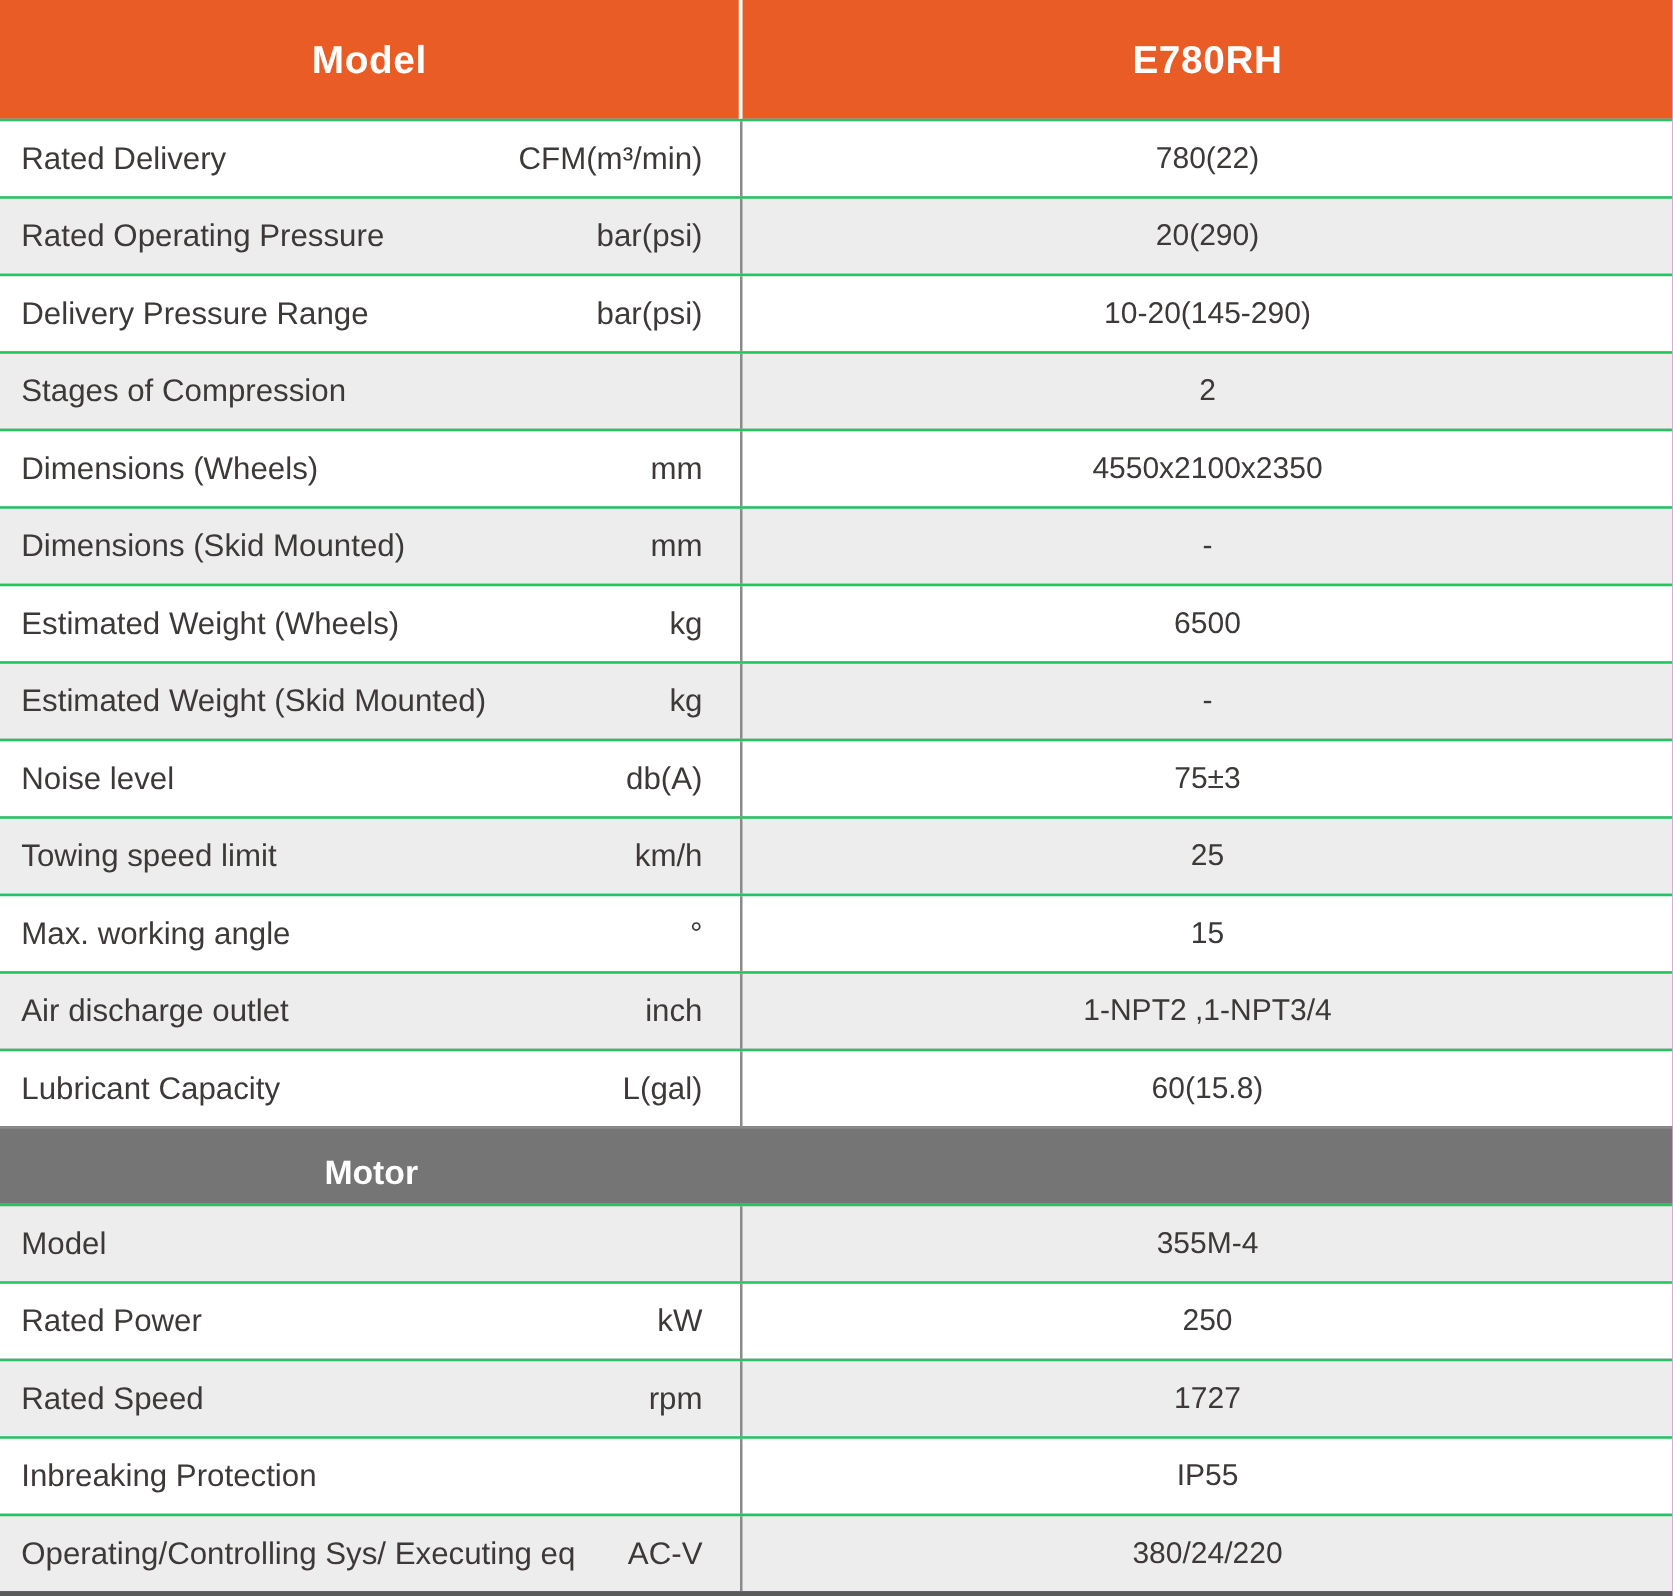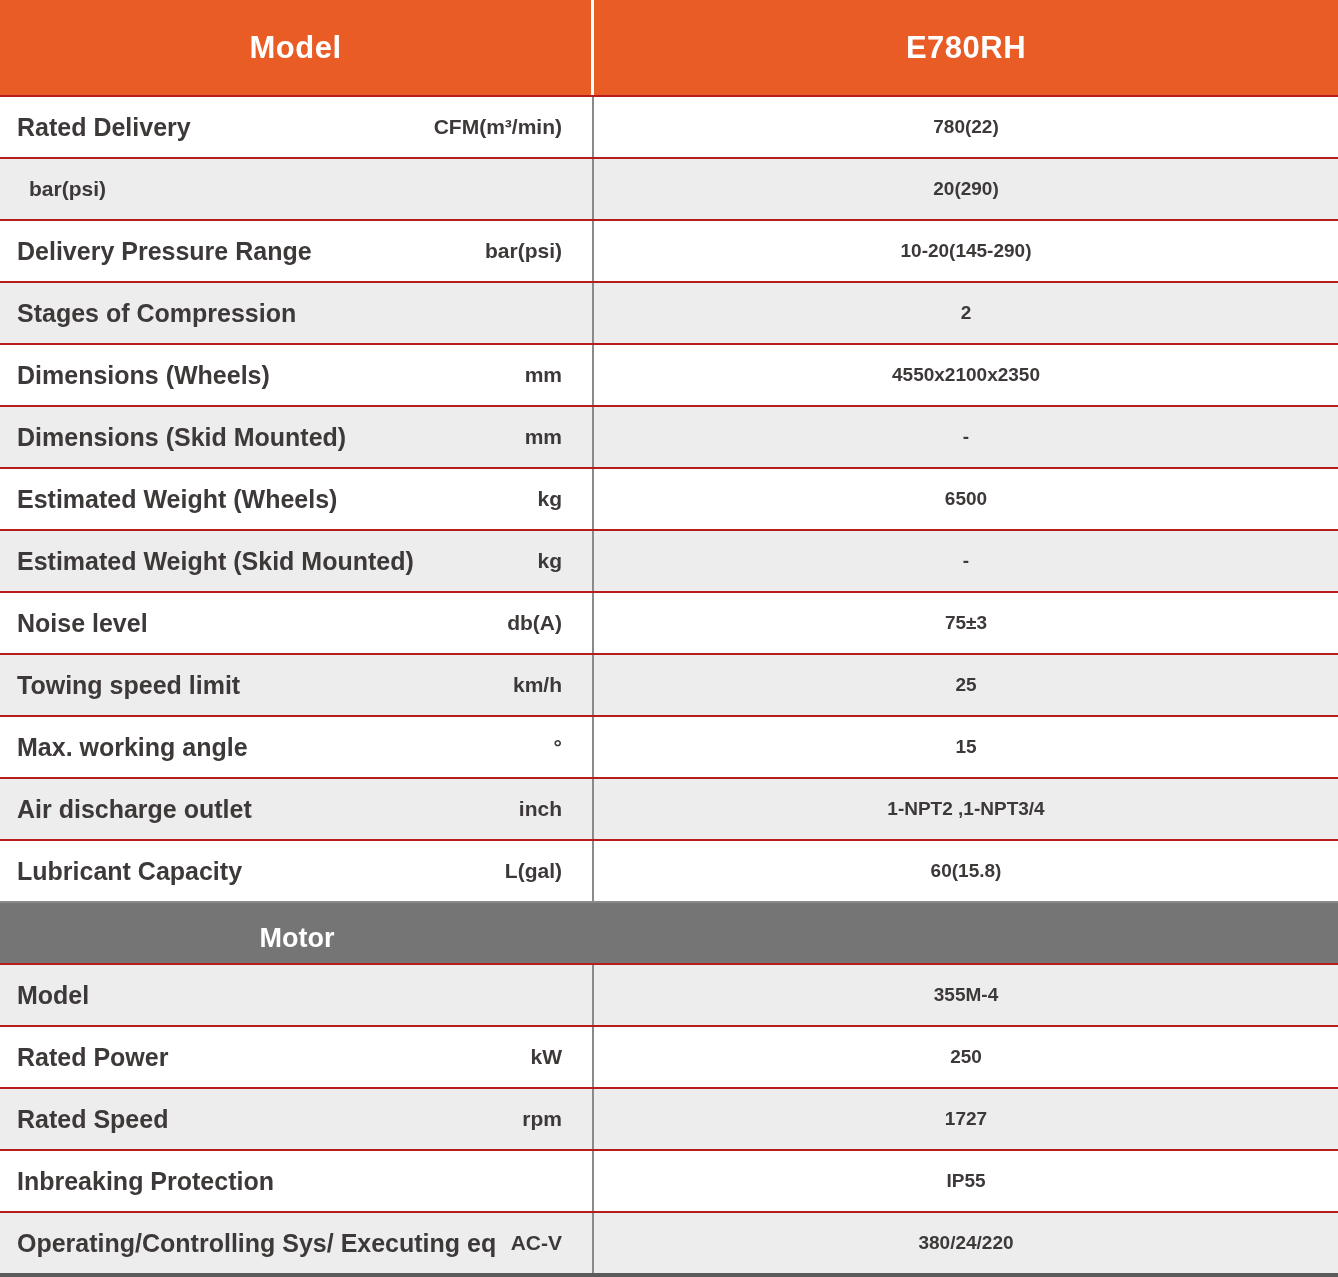--- a/index.html
+++ b/index.html
@@ -34,50 +34,49 @@
   }
   .tbl-header .hcell.left {
     border-right: 3px solid #ffffff;
   }
   
   .row {
     display: grid;
     grid-template-columns: 594px 1fr;
     height: 62px;
     box-sizing: border-box;
-    border-top: 2px solid #b91c1c;
+    border-top: 2px solid #22c55e;
     background: #ffffff;
-    font-weight: bold;
   }
   .row.alt { background: #EDEDED; }
   .cell-l {
     display: flex;
     align-items: center;
     justify-content: space-between;
     box-sizing: border-box;
     padding: 0 30px 0 17px;
     border-right: 2px solid #8A8A8A;
     min-width: 0;
   }
   .lbl {
     font-size: 25px;
     color: #3D3938;
     white-space: nowrap;
   }
   .unit {
-    font-size: 21px;
+    font-size: 25px;
     color: #3D3938;
     white-space: nowrap;
-    margin-left: 12px;
+    margin-left: 0;
   }
   .cell-r {
     display: flex;
     align-items: center;
     justify-content: center;
-    font-size: 19px;
+    font-size: 24px;
     color: #3D3938;
     white-space: nowrap;
   }
   
   .section-band {
     display: grid;
     grid-template-columns: 594px 1fr;
     height: 62px;
     box-sizing: border-box;
     border-top: 2px solid #8A8A8A;
@@ -111,20 +110,21 @@
   <div class="row">
     <div class="cell-l">
       <span class="lbl">Rated Delivery</span>
       <span class="unit">CFM(m³/min)</span>
     </div>
     <div class="cell-r">780(22)</div>
   </div>
 
   <div class="row alt">
     <div class="cell-l">
+      <span class="lbl">Rated Operating Pressure</span>
       <span class="unit">bar(psi)</span>
     </div>
     <div class="cell-r">20(290)</div>
   </div>
 
   <div class="row">
     <div class="cell-l">
       <span class="lbl">Delivery  Pressure Range</span>
       <span class="unit">bar(psi)</span>
     </div>

